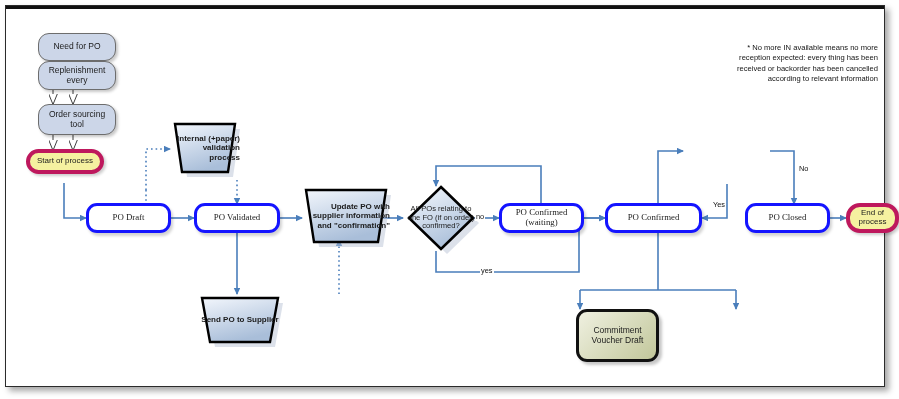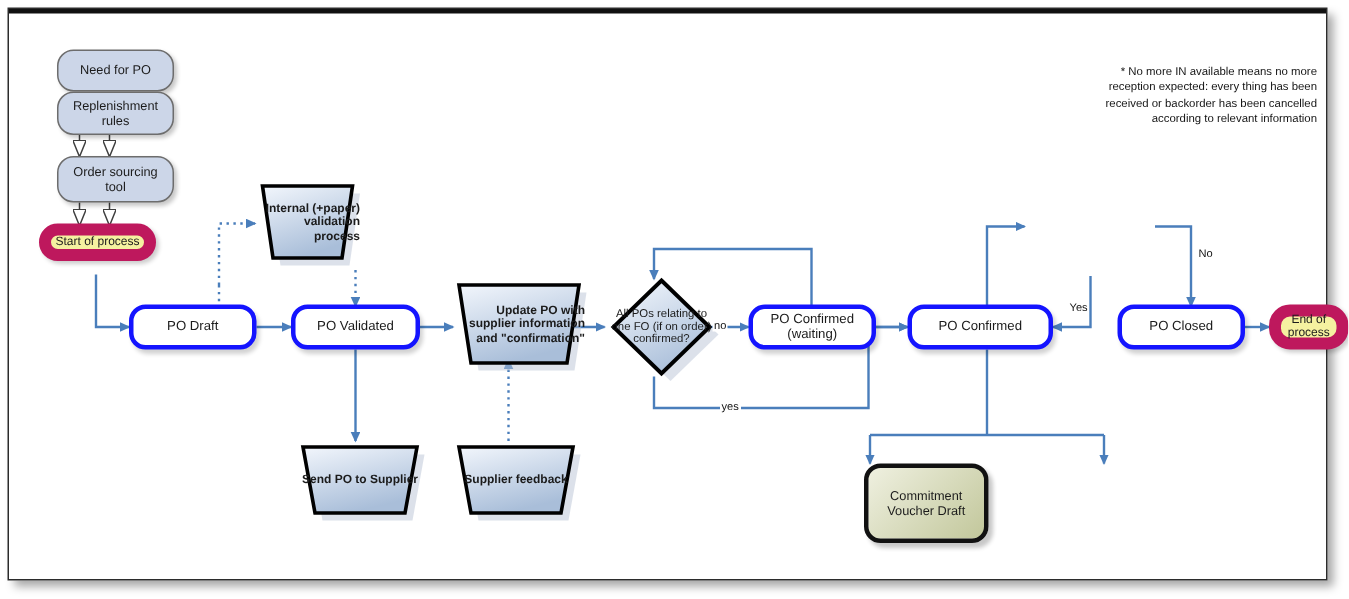--- a/index.html
+++ b/index.html
@@ -46,26 +46,27 @@
     font-size:8.5px;
     box-shadow:2px 2px 3px rgba(0,0,0,.22);
   }
 
   
   .state{
     background:#ffffff;
     border:3px solid #1414ff;
     font-size:8.8px;
     box-shadow:2px 3px 3px rgba(0,0,0,.18);
+    font-family:Liberation Serif, serif;
   }
 
   
   .term{
     background:#f5f1a0;
-    border:8px solid #be185d;
+    border:4px solid #be185d;
     border-radius:14px;
     font-size:8px;
     box-shadow:2px 2px 3px rgba(0,0,0,.2);
   }
 
   
   .trapwrap{position:absolute;}
   .trapwrap svg{position:absolute;left:0;top:0;overflow:visible;}
   .traptext{
     position:absolute;left:0;top:0;width:100%;height:100%;
@@ -179,21 +180,21 @@
           <path d="M562,272 L562,291" marker-end="url(#ah)"></path>
           <path d="M718,272 L718,291" marker-end="url(#ah)"></path>
         </g>
       </svg>
 
       <div class="node doc" style="left:20px;top:15px;width:78px;height:28px;">
         <span style="white-space:pre-line">Need for PO</span>
       </div>
       <div class="node doc" style="left:20px;top:43px;width:78px;height:29px;">
         <span style="white-space:pre-line">Replenishment
-rules</span>
+every</span>
       </div>
       <div class="node doc" style="left:20px;top:86px;width:78px;height:31px;">
         <span style="white-space:pre-line">Order sourcing
 tool</span>
       </div>
 
       <div class="node term" style="left:8px;top:131px;width:78px;height:25px;">
         <span style="white-space:pre-line">Start of process</span>
       </div>
       <div class="node term" style="left:828px;top:185px;width:53px;height:30px;">
@@ -254,32 +255,20 @@
           <linearGradient id="g3" x1="0" y1="0" x2="0.4" y2="1">
             <stop offset="0%" stop-color="#f2f6fc"></stop>
             <stop offset="100%" stop-color="#a9bed9"></stop>
           </linearGradient>
           <polygon points="4,4 80,4 72,48 12,48" fill="url(#g3)" stroke="#000" stroke-width="2.4"></polygon>
         </svg>
         <div class="traptext" style="width:84px;height:52px;">Send PO
 to Supplier</div>
       </div>
 
-      <div class="trapwrap" style="left:284px;top:276px;width:78px;height:52px;">
-        <svg width="86" height="58" viewBox="0 0 86 58">
-          <polygon points="4,4 80,4 72,48 12,48" fill="#b9c4d6" opacity=".5" transform="translate(5,5)"></polygon>
-          <linearGradient id="g4" x1="0" y1="0" x2="0.4" y2="1">
-            <stop offset="0%" stop-color="#f2f6fc"></stop>
-            <stop offset="100%" stop-color="#a9bed9"></stop>
-          </linearGradient>
-          <polygon points="4,4 80,4 72,48 12,48" fill="url(#g4)" stroke="#000" stroke-width="2.4"></polygon>
-        </svg>
-        <div class="traptext" style="width:84px;height:52px;">Supplier
-feedback</div>
-      </div>
 
       <div class="dwrap" style="left:385px;top:166px;width:67px;height:68px;">
         <svg width="76" height="76" viewBox="0 0 76 76">
           <polygon points="38,3 70,34 38,65 6,34" fill="#b9c4d6" opacity=".5" transform="translate(6,5)"></polygon>
           <linearGradient id="g5" x1="0.1" y1="0" x2="0.6" y2="1">
             <stop offset="0%" stop-color="#f2f6fc"></stop>
             <stop offset="100%" stop-color="#a9bed9"></stop>
           </linearGradient>
           <polygon points="38,3 70,34 38,65 6,34" fill="url(#g5)" stroke="#000" stroke-width="2.6"></polygon>
         </svg>

